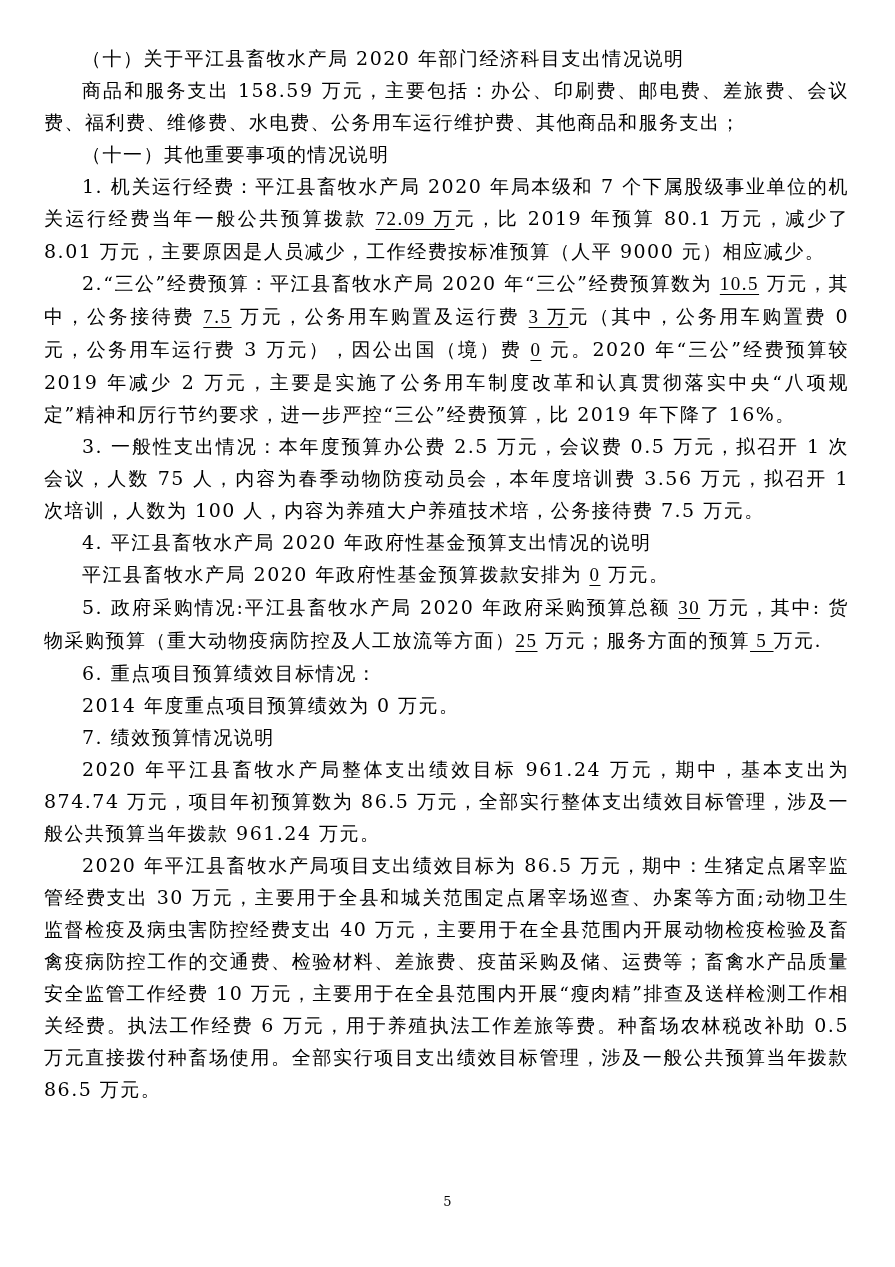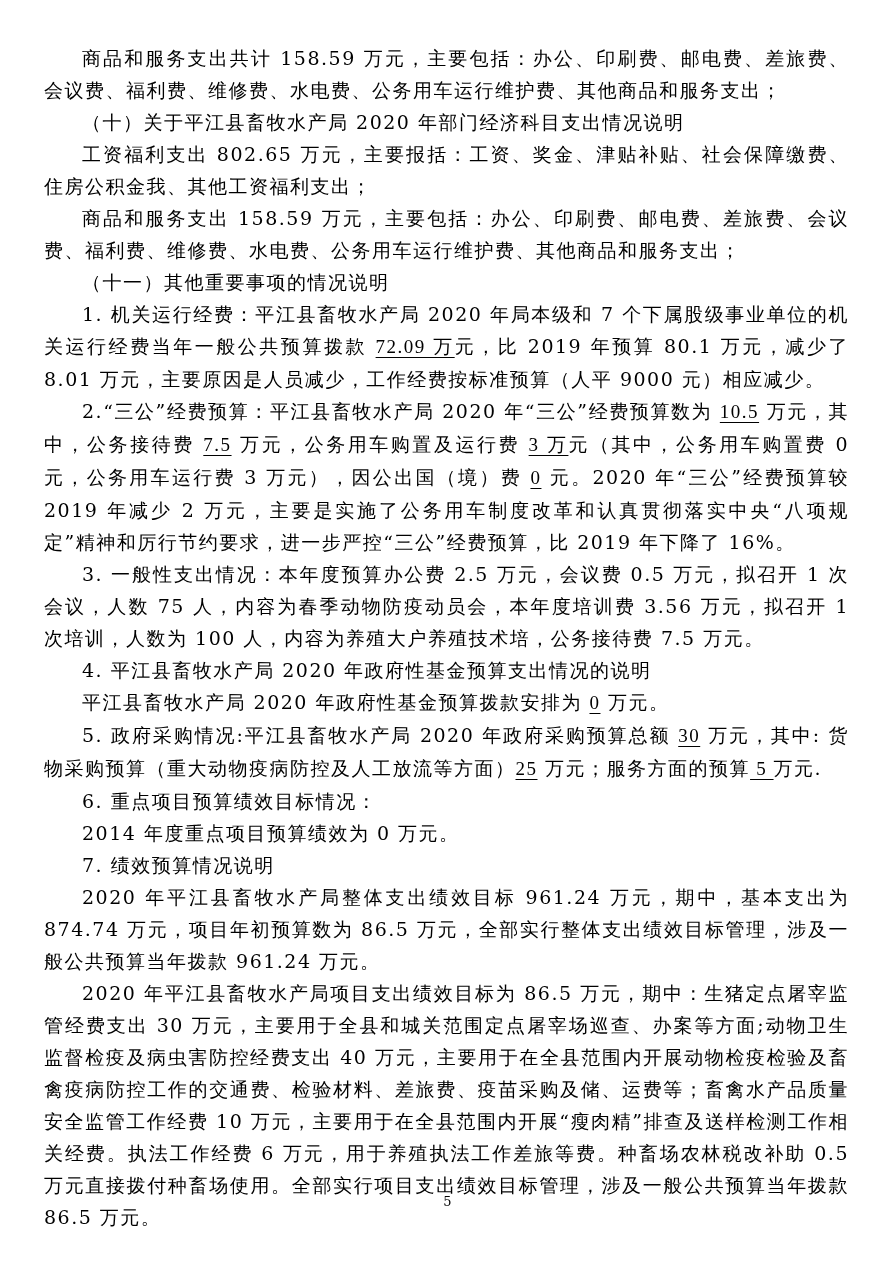--- a/index.html
+++ b/index.html
@@ -40,23 +40,21 @@
     font-size: 13px;
     letter-spacing: 0;
     color: #000000;
   }
 </style>
 </head>
 <body>
 
 <div class="page">
   <div class="doc-body">
-      <p class="para"><span>商品和服务支出共计 158.59 万元，主要包括：办公、印刷费、邮电费、差旅费、会议费、福利费、维修费、水电费、公务用车运行维护费、其他商品和服务支出；</span></p>
       <p class="para"><span>（十）关于平江县畜牧水产局 2020 年部门经济科目支出情况说明</span></p>
-      <p class="para"><span>工资福利支出 802.65 万元，主要报括：工资、奖金、津贴补贴、社会保障缴费、住房公积金我、其他工资福利支出；</span></p>
       <p class="para"><span>商品和服务支出 158.59 万元，主要包括：办公、印刷费、邮电费、差旅费、会议费、福利费、维修费、水电费、公务用车运行维护费、其他商品和服务支出；</span></p>
       <p class="para"><span>（十一）其他重要事项的情况说明</span></p>
       <p class="para"><span>1. 机关运行经费：平江县畜牧水产局 2020 年局本级和 7 个下属股级事业单位的机关运行经费当年一般公共预算拨款 </span><span class="u">72.09 万</span><span>元，比 2019 年预算 80.1 万元，减少了 8.01 万元，主要原因是人员减少，工作经费按标准预算（人平 9000 元）相应减少。</span></p>
       <p class="para"><span>2.“三公”经费预算：平江县畜牧水产局 2020 年“三公”经费预算数为 </span><span class="u">10.5</span><span> 万元，其中，公务接待费 </span><span class="u">7.5</span><span> 万元，公务用车购置及运行费 </span><span class="u">3 万</span><span>元（其中，公务用车购置费 0 元，公务用车运行费 3 万元），因公出国（境）费 </span><span class="u">0</span><span> 元。2020 年“三公”经费预算较 2019 年减少 2 万元，主要是实施了公务用车制度改革和认真贯彻落实中央“八项规定”精神和厉行节约要求，进一步严控“三公”经费预算，比 2019 年下降了 16%。</span></p>
       <p class="para"><span>3. 一般性支出情况：本年度预算办公费 2.5 万元，会议费 0.5 万元，拟召开 1 次会议，人数 75 人，内容为春季动物防疫动员会，本年度培训费 3.56 万元，拟召开 1 次培训，人数为 100 人，内容为养殖大户养殖技术培，公务接待费 7.5 万元。</span></p>
       <p class="para"><span>4. 平江县畜牧水产局 2020 年政府性基金预算支出情况的说明</span></p>
       <p class="para"><span>平江县畜牧水产局 2020 年政府性基金预算拨款安排为 </span><span class="u">0</span><span> 万元。</span></p>
       <p class="para"><span>5. 政府采购情况:平江县畜牧水产局 2020 年政府采购预算总额 </span><span class="u">30</span><span> 万元，其中: 货物采购预算（重大动物疫病防控及人工放流等方面）</span><span class="u">25</span><span> 万元；服务方面的预算</span><span class="u"> 5 </span><span>万元.</span></p>
       <p class="para"><span>6. 重点项目预算绩效目标情况：</span></p>
       <p class="para"><span>2014 年度重点项目预算绩效为 0 万元。</span></p>

